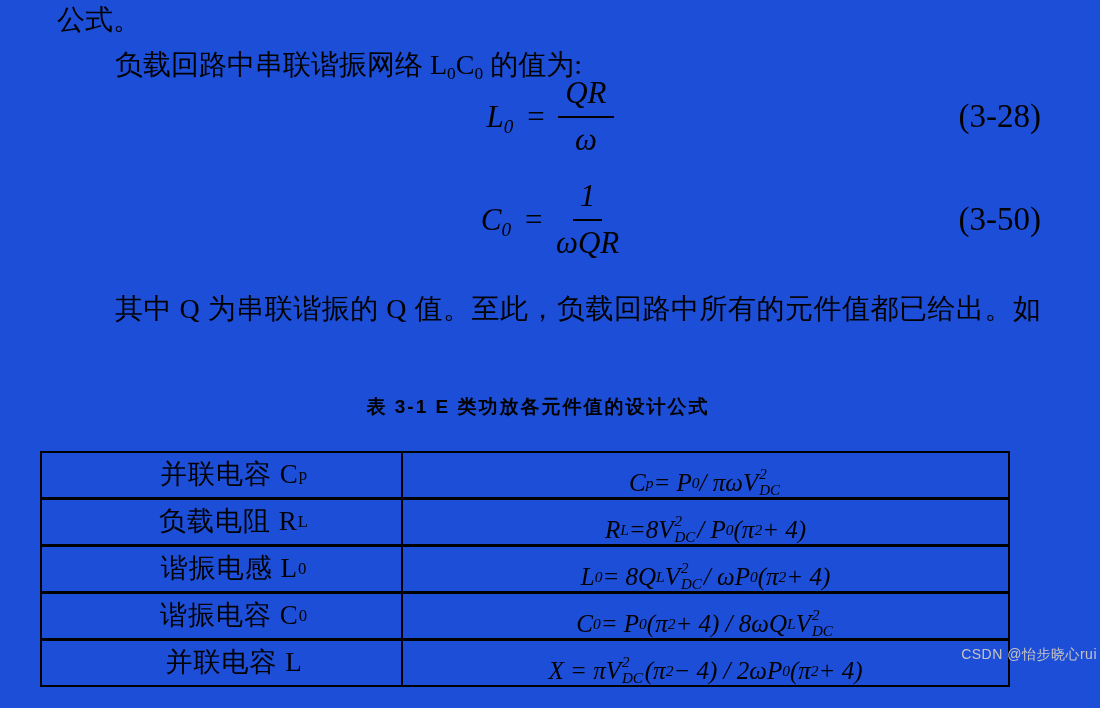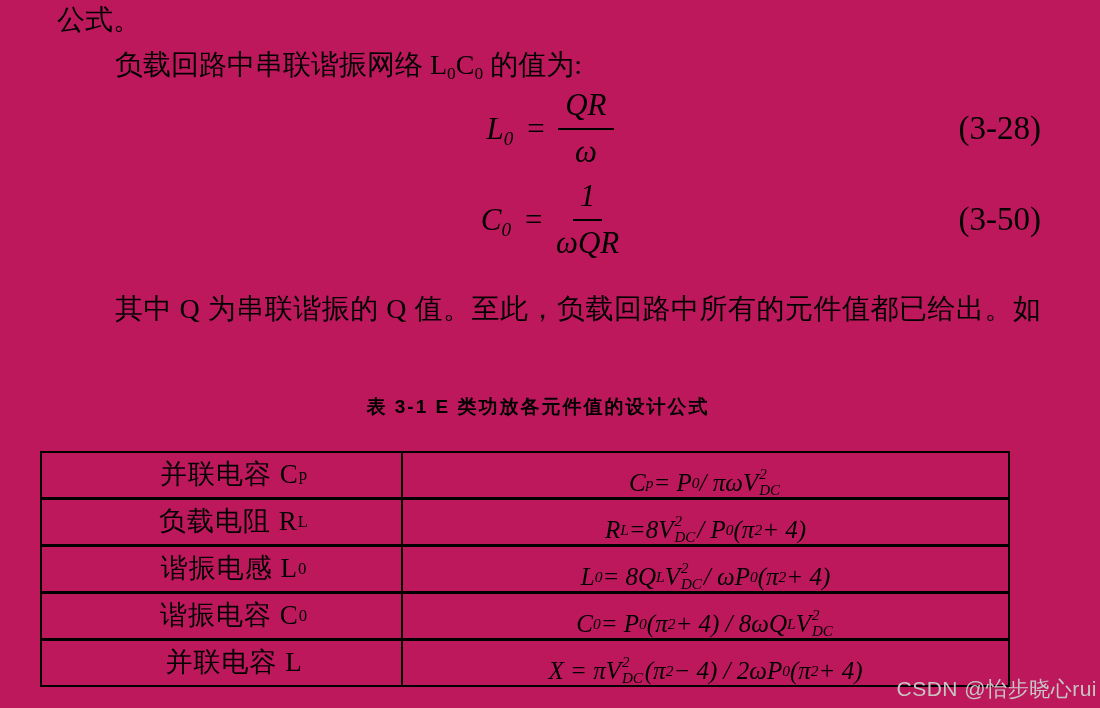--- a/index.html
+++ b/index.html
@@ -1,19 +1,19 @@
 <!DOCTYPE html>
 <html><head>
 <meta charset="utf-8">
 <style>
   html,body{margin:0;padding:0;background:#fff;}
   .page{
     position:relative;
     width:1100px;height:708px;
-    background:#be185d;
+    background:#1d4ed8;
     color:#000;
     font-family:"Liberation Serif","DejaVu Serif",serif;
     overflow:hidden;
     line-height:1.25;
   }
   .para{position:absolute;font-size:28px;white-space:nowrap;}
   #para1{left:57px;top:2px;}
   #para2{left:115px;top:47px;}
   #para3a{left:115px;top:291px;letter-spacing:0.5px;}
   #para3b{left:57px;top:337px;}
@@ -66,35 +66,35 @@
     width:334px;border-right:2px solid #000;
     display:flex;align-items:center;justify-content:center;
     font-size:27px;letter-spacing:1px;white-space:nowrap;
   }
   .tcell-formula{
     flex:1;display:flex;align-items:center;justify-content:center;
     font-size:25px;font-style:italic;white-space:nowrap;margin-top:15px;
   }
 
   .watermark{
-    position:absolute;right:3px;top:676px;
+    position:absolute;right:3px;top:646px;
     font-family:"Liberation Sans","DejaVu Sans",sans-serif;
-    font-size:21px;letter-spacing:0.5px;white-space:nowrap;
+    font-size:14px;letter-spacing:0.5px;white-space:nowrap;
   }
 </style>
 </head>
 <body>
 
 <div class="page">
 
   <div id="para1" class="para">公式。</div>
 
   <div id="para2" class="para">负载回路中串联谐振网络 L<sub>0</sub>C<sub>0</sub> 的值为:</div>
 
-  <div class="equation" style="top:92px;height:74px;">
+  <div class="equation" style="top:80px;height:74px;">
     <div class="math">
       <span class="eq-lhs"><span>L</span><sub>0</sub></span>
       <span class="eq-sign">=</span>
       <span class="frac">
         <span class="num">QR</span>
         <span class="den">ω</span>
       </span>
     </div>
     <span class="eq-number">(3-28)</span>
   </div>

